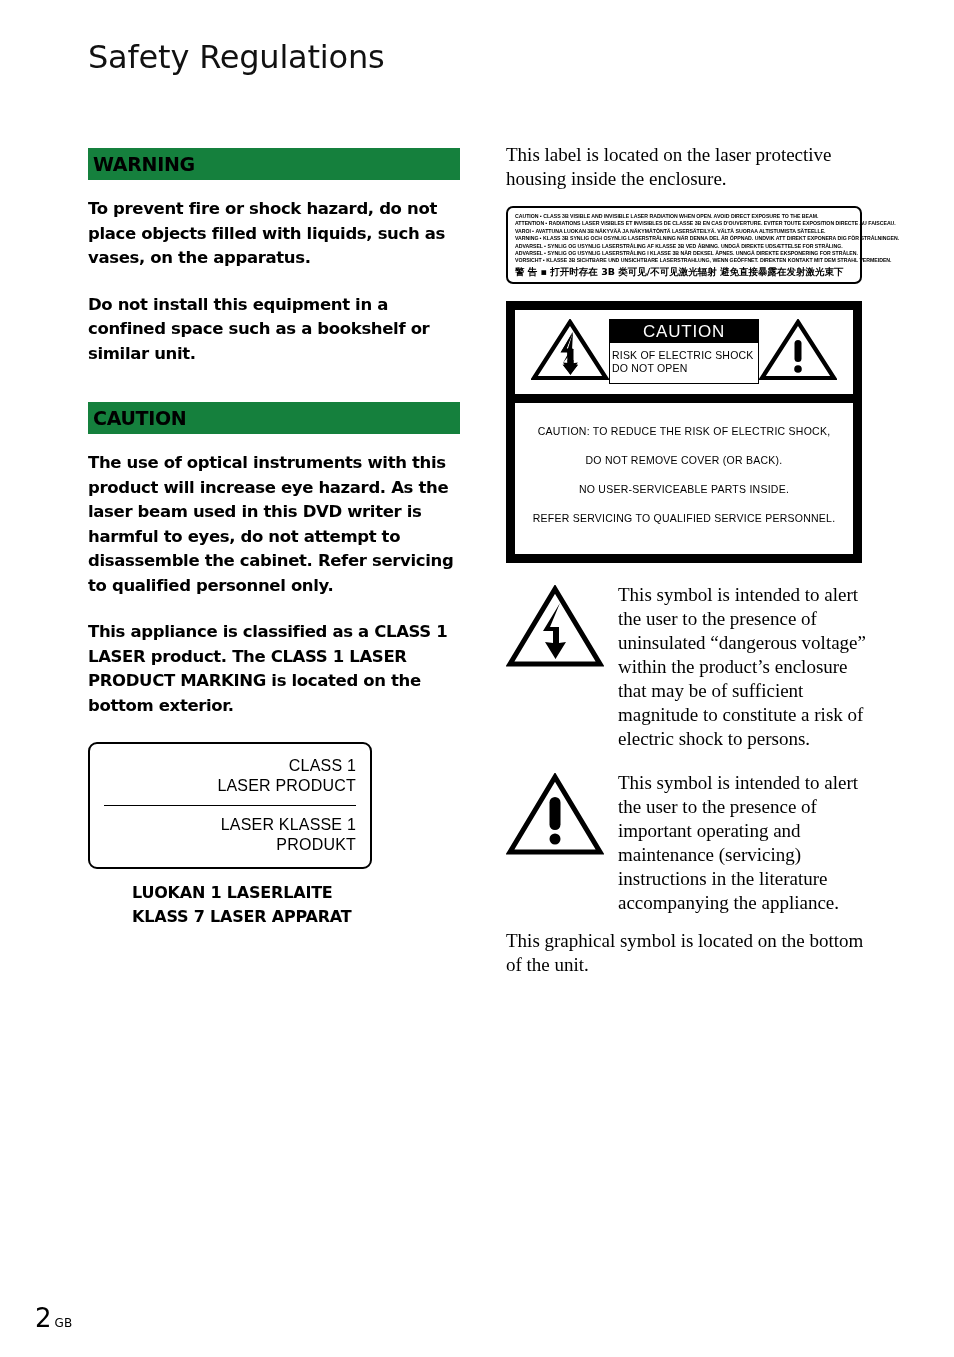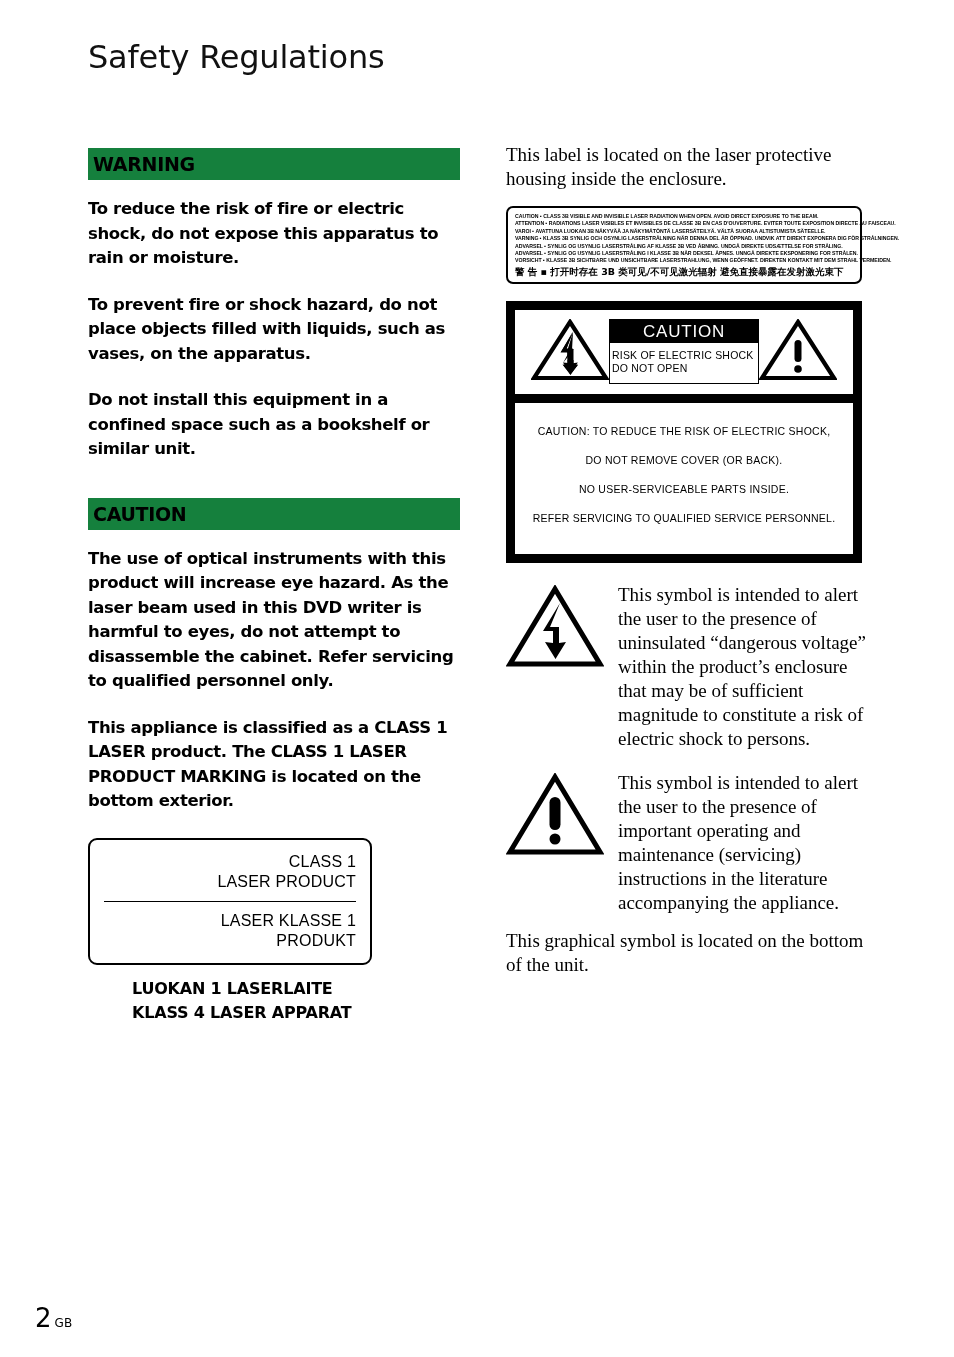--- a/index.html
+++ b/index.html
@@ -241,40 +241,39 @@
 <body>
 
 <div class="page">
 
   <div class="page-title">Safety Regulations</div>
 
   <div class="col-left">
 
     <div class="band">WARNING</div>
 
-    <p class="bold-para">To reduce the risk of fire or electric shock, do not expose this apparatus to rain or moisture.</p>
     <p class="bold-para">To prevent fire or shock hazard, do not place objects filled with liquids, such as vases, on the apparatus.</p>
     <p class="bold-para">Do not install this equipment in a confined space such as a bookshelf or similar unit.</p>
 
     <div class="band second">CAUTION</div>
 
     <p class="bold-para">The use of optical instruments with this product will increase eye hazard. As the laser beam used in this DVD writer is harmful to eyes, do not attempt to disassemble the cabinet. Refer servicing to qualified personnel only.</p>
     <p class="bold-para">This appliance is classified as a CLASS 1 LASER product. The CLASS 1 LASER PRODUCT MARKING is located on the bottom exterior.</p>
 
     <div class="laser-class-box">
       <div class="lcb-row">CLASS 1</div>
       <div class="lcb-row">LASER PRODUCT</div>
       <div class="lcb-rule"></div>
       <div class="lcb-row">LASER KLASSE 1</div>
       <div class="lcb-row">PRODUKT</div>
     </div>
 
     <div class="luokan">
       <div>LUOKAN 1 LASERLAITE</div>
-      <div>KLASS 4 LASER APPARAT</div>
+      <div>KLASS 7 LASER APPARAT</div>
     </div>
 
   </div>
 
   <div class="col-right">
 
     <p class="serif-para">This label is located on the laser protective housing inside the enclosure.</p>
 
     <div class="laser-label">
       <div class="ll-line">CAUTION ▪ CLASS 3B VISIBLE AND INVISIBLE LASER RADIATION WHEN OPEN. AVOID DIRECT EXPOSURE TO THE BEAM.</div>

